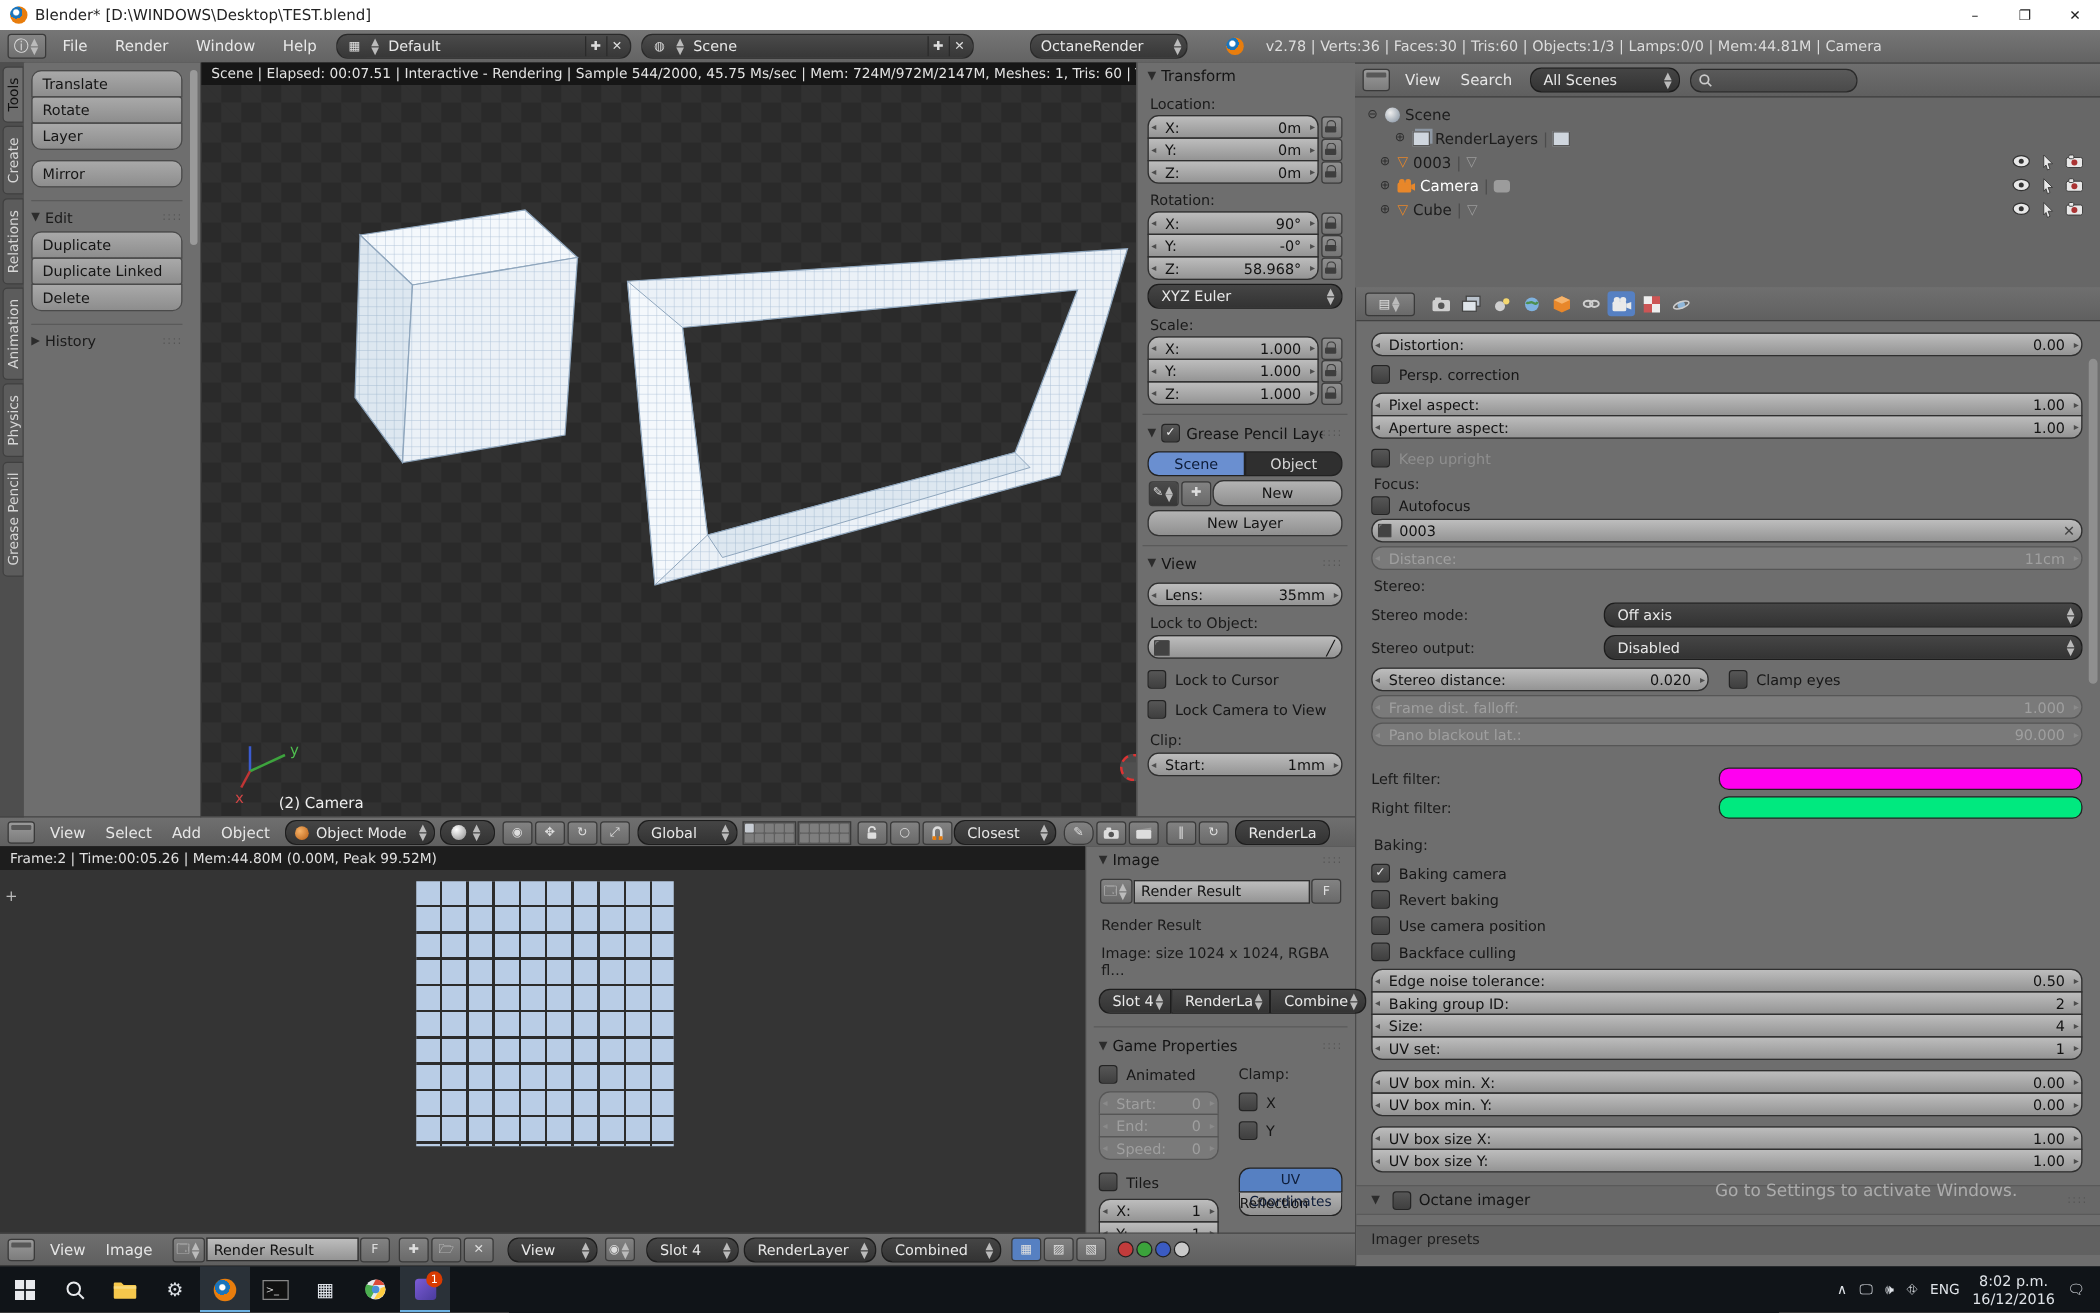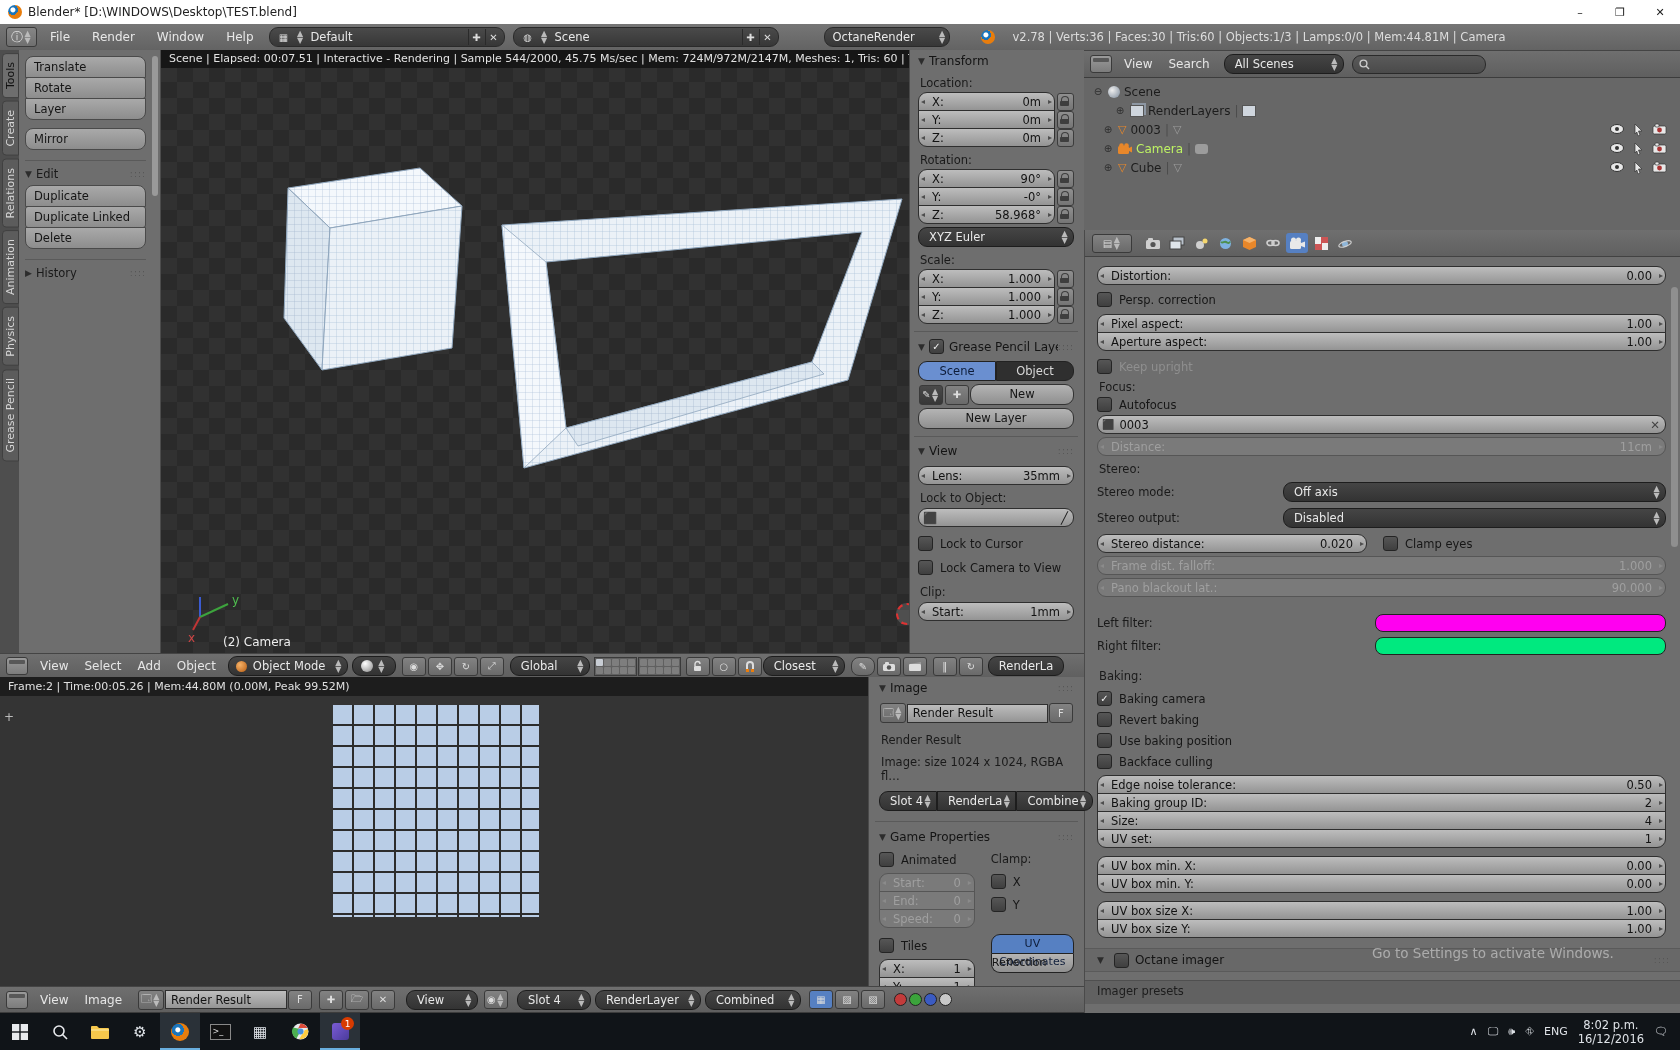--- a/index.html
+++ b/index.html
@@ -542,21 +542,21 @@
         </span>
       </div>
       <div class="orow" style="padding-left:10px">
         <span class="exp">⊕</span>
         <svg width="14" height="11" viewBox="0 0 14 11">
             <rect x="0" y="3" width="11" height="8" rx="1.5" fill="#e8872a"></rect>
             <circle cx="3.5" cy="2.5" r="2.3" fill="#e8872a"></circle>
             <circle cx="8.5" cy="2.5" r="2.3" fill="#e8872a"></circle>
             <polygon points="11,5 14,3.5 14,9.5 11,8" fill="#e8872a"></polygon>
           </svg>
-        <span style="color:#bef264">Camera</span>
+        <span style="color:#ffffff">Camera</span>
         <span style="color:#4c4c4c">|</span>
         <span style="width:13px;height:10px;border-radius:3px;background:#9c9c9c;display:inline-block"></span>
         <span class="rowicons">
           <svg width="14" height="10" viewBox="0 0 14 10">
               <ellipse cx="7" cy="5" rx="6.5" ry="4.5" fill="#e8e8e8" stroke="#333"></ellipse>
               <circle cx="7" cy="5" r="2" fill="#333"></circle>
             </svg>
           <svg width="9" height="12" viewBox="0 0 9 12">
               <polygon points="1,0 8,7 4.5,7 6,11 4,12 2.8,8 1,10" fill="#e8e8e8" stroke="#333" stroke-width="0.7"></polygon>
             </svg>
@@ -755,21 +755,21 @@
       <div class="prow chkrow" style="margin-top:8px">
           <span class="cbox">✓</span>
           <span>Baking camera</span>
         </div>
       <div class="prow chkrow" style="margin-top:6px">
           <span class="cbox"></span>
           <span>Revert baking</span>
         </div>
       <div class="prow chkrow" style="margin-top:6px">
           <span class="cbox"></span>
-          <span>Use baking position</span>
+          <span>Use camera position</span>
         </div>
       <div class="prow chkrow" style="margin-top:6px">
           <span class="cbox"></span>
           <span>Backface culling</span>
         </div>
       <div class="grp" style="margin-top:6px">
         <div class="pill top">
             <span class="arr">◂</span>
             <span class="lab">Edge noise tolerance:</span>
             <span class="val">0.50</span>

